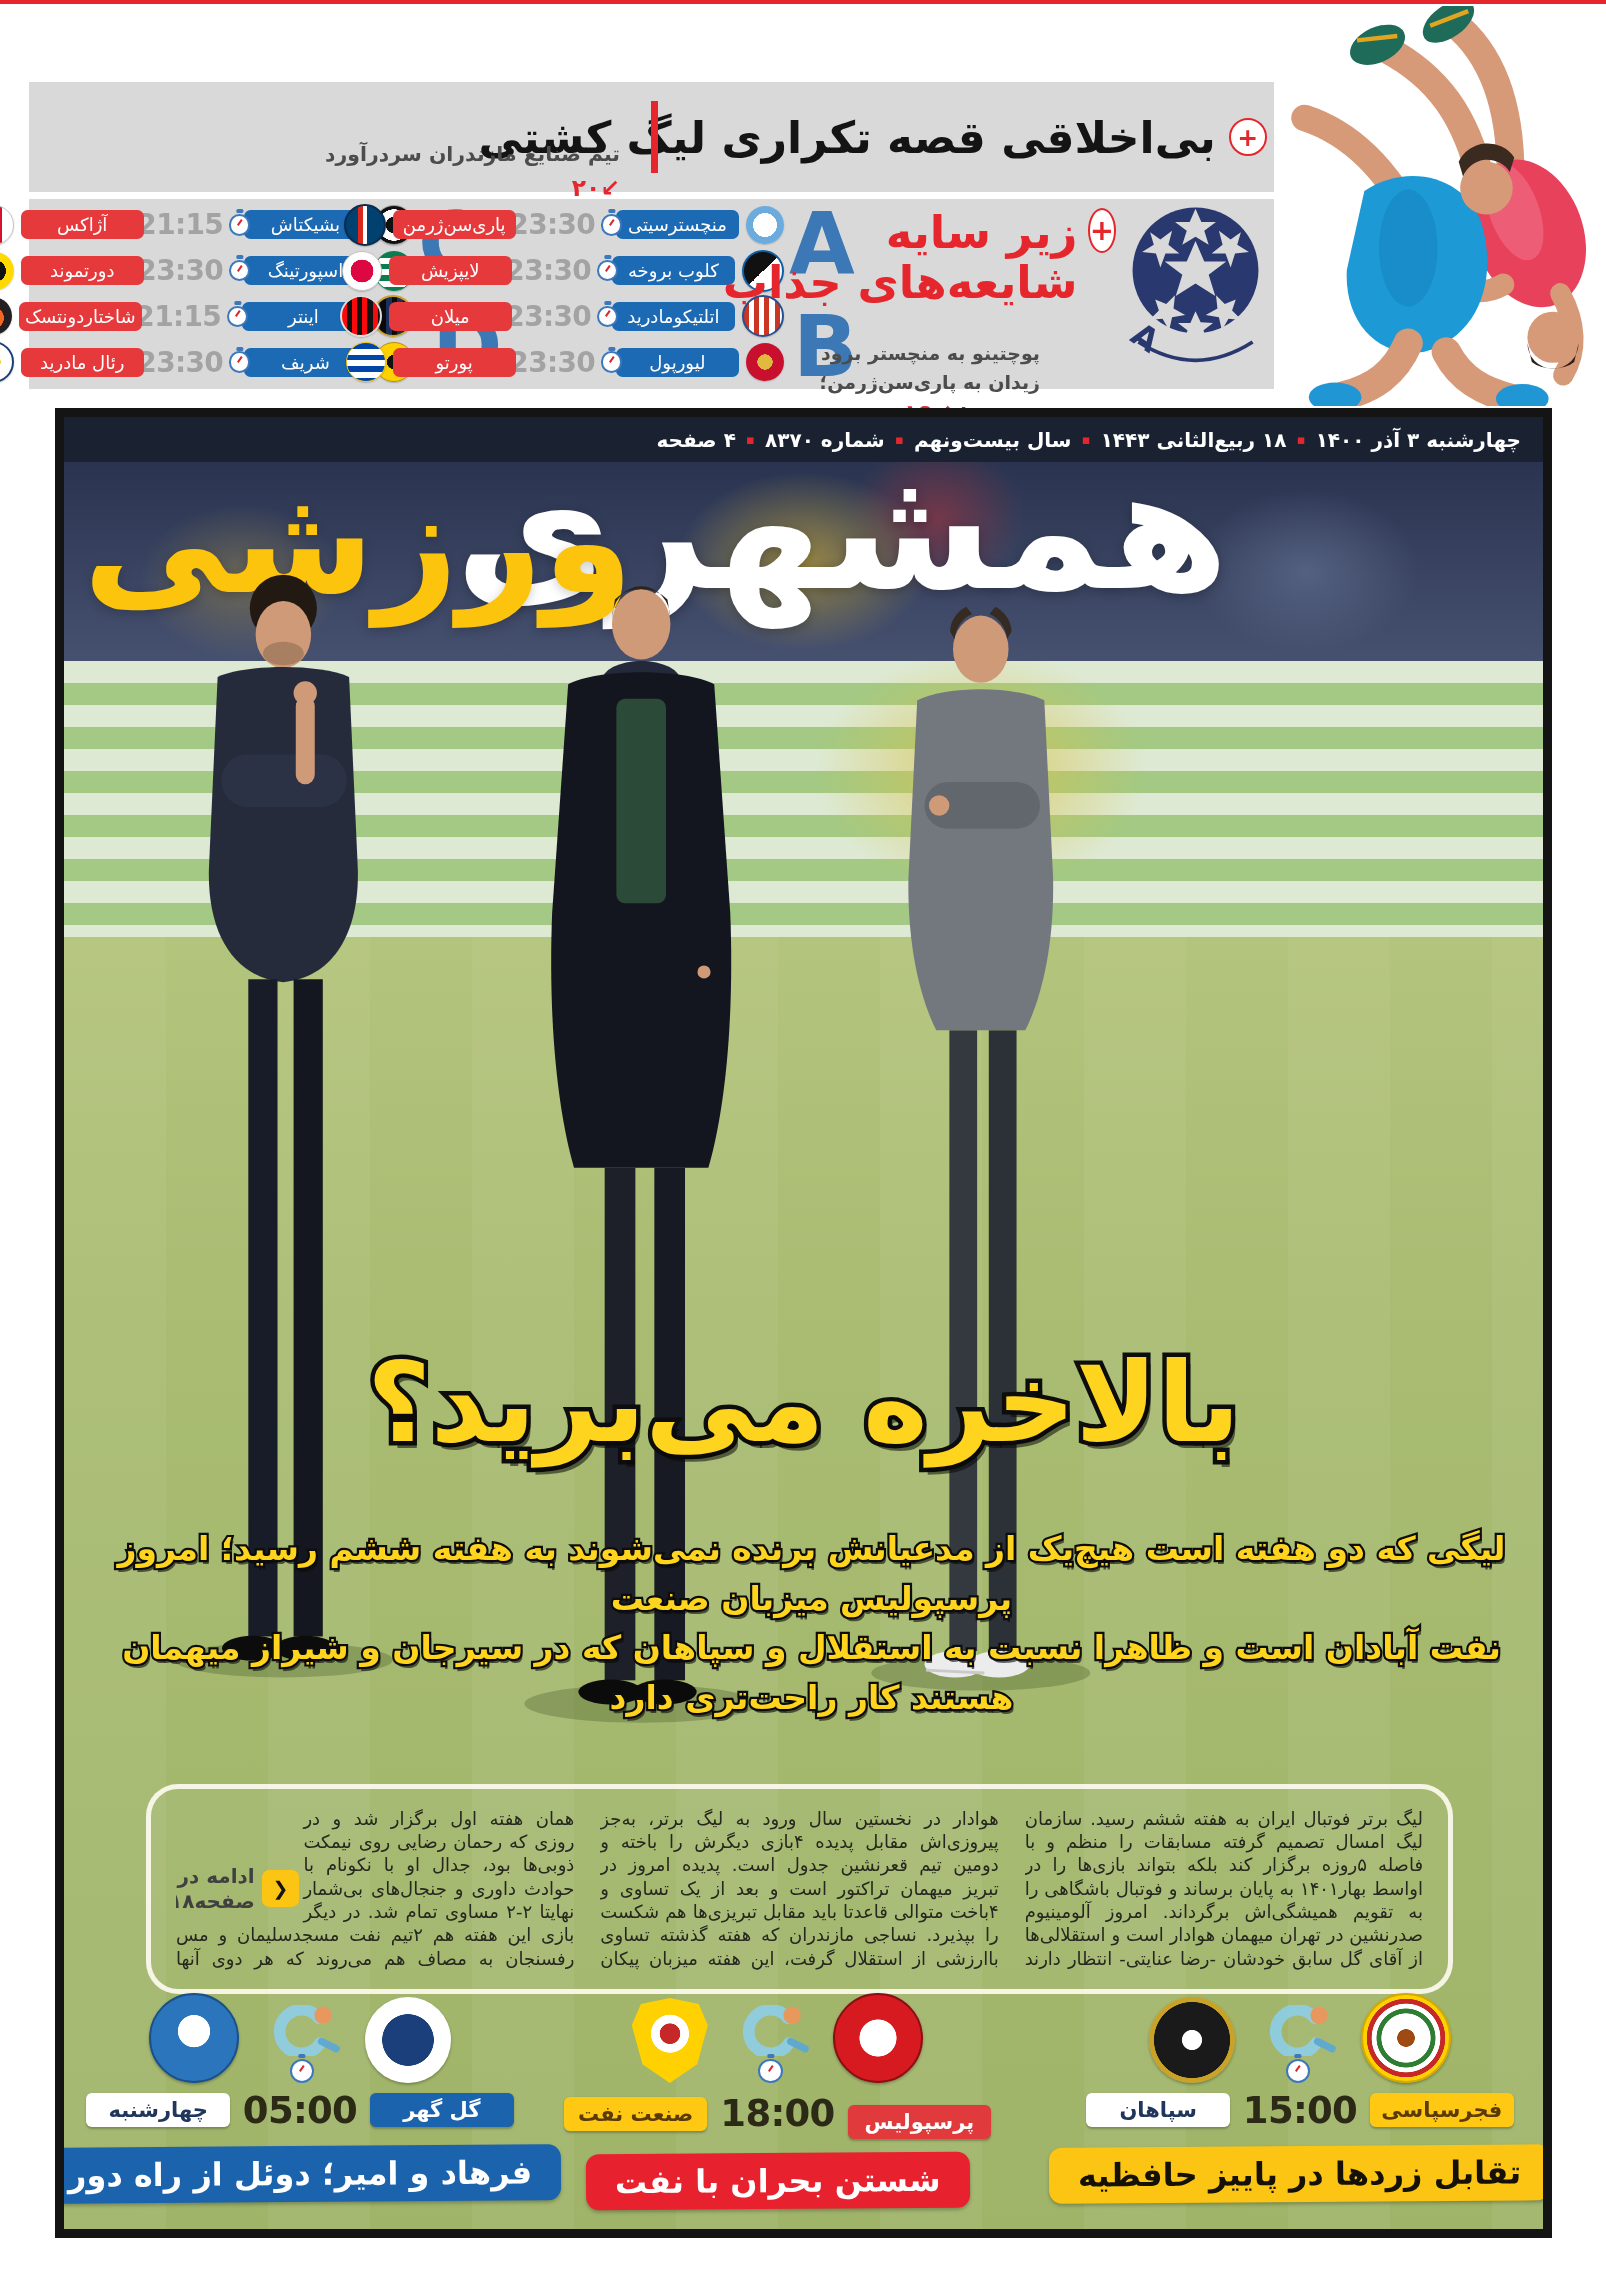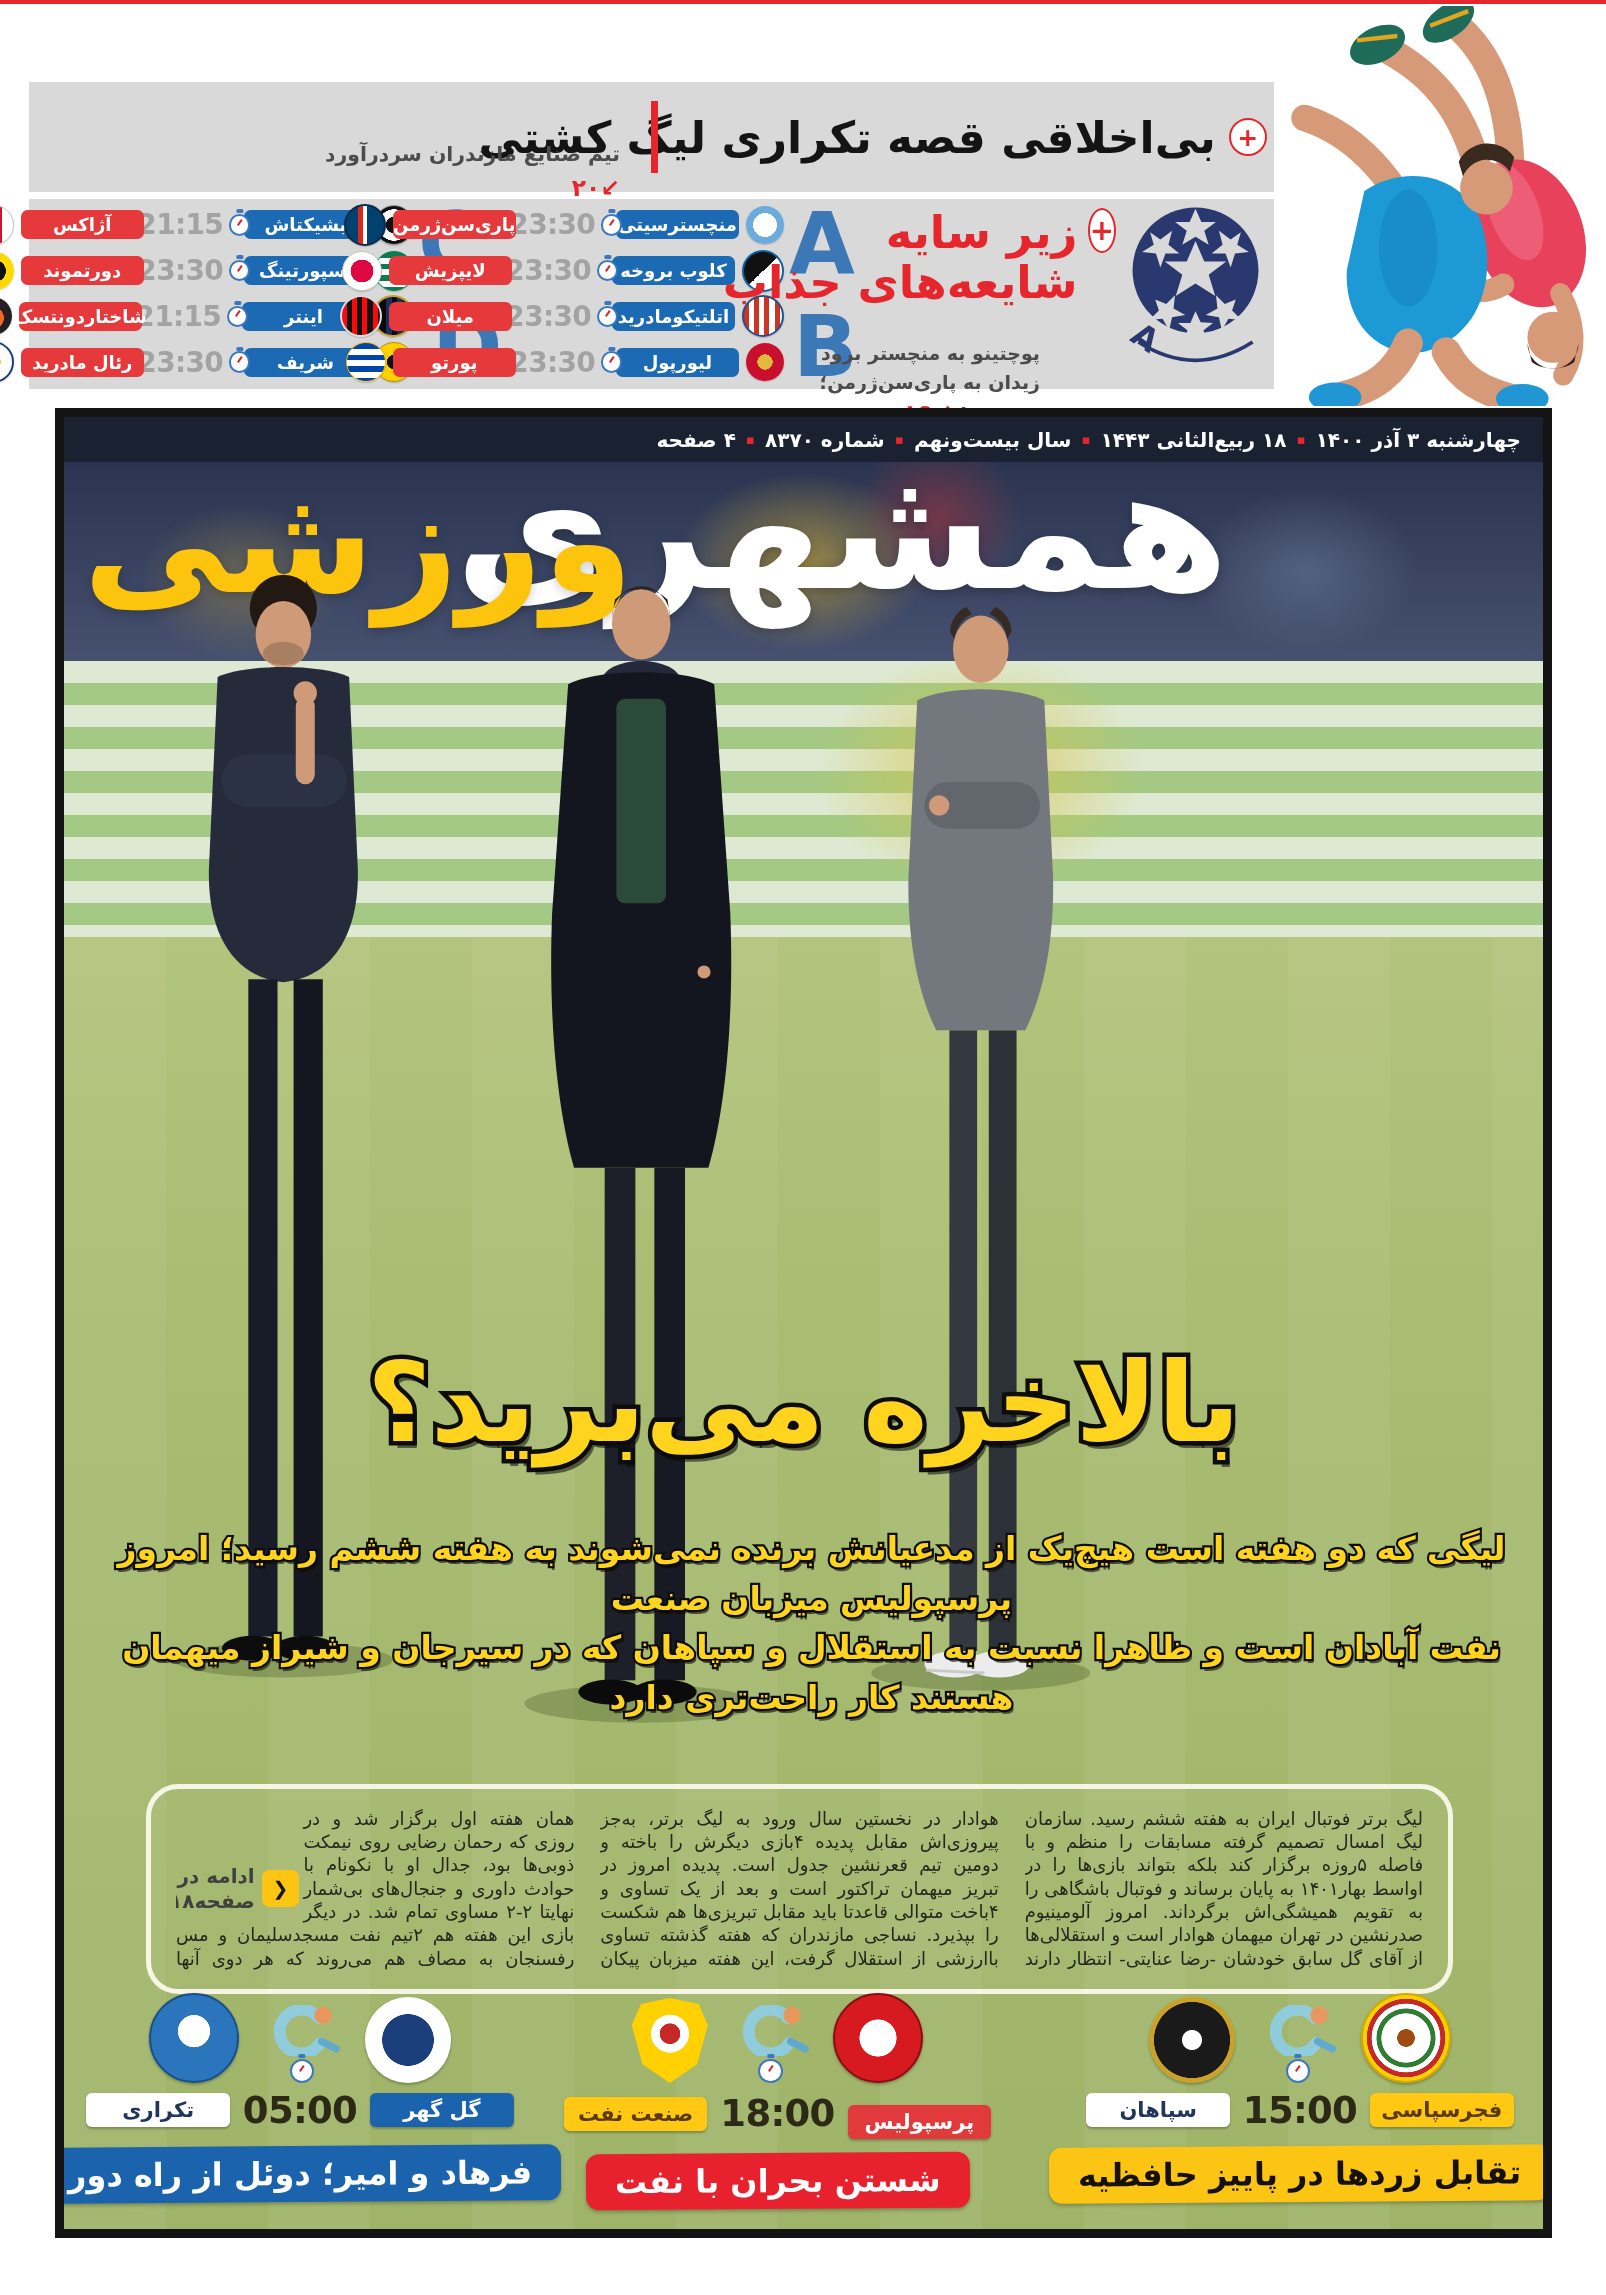--- a/index.html
+++ b/index.html
@@ -21,21 +21,21 @@
   .refmark{color:#e5272d;font-weight:900;font-size:23.4px;}
 
   
   .strip2{position:absolute;left:29px;top:199px;width:1245px;height:190px;background:#d9d9d9;}
   .fx-col{position:absolute;top:5.8px;display:flex;flex-direction:column;gap:5.8px;}
   .fx-col.leftcol{left:42px;width:343px;}
   .fx-col.rightcol{left:437px;width:318px;}
   .fx-row{display:flex;align-items:center;gap:7.3px;height:40px;}
   .tlogo{width:38px;height:38px;border-radius:50%;flex:0 0 auto;box-shadow:0 0.7px 1.5px rgba(0,0,0,.25);}
   .badge{min-width:108px;height:29px;border-radius:6.6px;display:flex;align-items:center;justify-content:center;
-         color:#fff;font-weight:700;font-size:18px;padding:0 7.3px;white-space:nowrap;}
+         color:#fff;font-weight:400;font-size:18px;padding:0 7.3px;white-space:nowrap;}
   .badge-blue{background:#1b6ab3;}
   .badge-red{background:#e6393c;}
   .timebox{display:flex;align-items:center;gap:5.8px;min-width:86px;justify-content:center;}
   .ftime{font-size:28px;font-weight:900;color:#a3a3a3;letter-spacing:-0.7px;direction:ltr;text-align:center;}
   .clock{position:relative;width:17.5px;height:17.5px;border:2.9px solid #3d77bd;border-radius:50%;background:#fff;flex:0 0 auto;}
   .clock::before{content:"";position:absolute;top:-6.6px;left:50%;transform:translateX(-50%);width:7.3px;height:3.7px;background:#3d77bd;border-radius:1.5px;}
   .clock::after{content:"";position:absolute;left:50%;top:50%;width:2.2px;height:6.6px;background:#d6272e;transform:translate(-50%,-90%) rotate(35deg);}
   .grp{position:absolute;font-size:85px;font-weight:900;color:#2f6fb4;line-height:1;opacity:.92;}
   .grp-c{left:389px;top:1.5px;} .grp-d{left:403px;top:105px;}
   .grp-a{left:760px;top:1.5px;} .grp-b{left:764px;top:105px;}
@@ -469,19 +469,19 @@
             <circle cx="84" cy="14" r="12" fill="#f0955c"></circle>
             <path d="M82,50 L102,60" stroke="#5aa8d8" stroke-width="10" stroke-linecap="round"></path>
           </svg>
           <span class="clock bigck"></span>
         </span>
         <span class="blogo L-esteghlal"></span>
       </div>
       <div class="bfx-badges">
         <span class="bbadge blbadge">گل گهر</span>
         <span class="btime">05:00</span>
-        <span class="bbadge wbadge">تکراری</span>
+        <span class="bbadge wbadge">چهارشنبه</span>
       </div>
       <div class="banner banner-blue">فرهاد و امیر؛ دوئل از راه دور</div>
     </div>
   </div>
 </div>
 
 
 </body></html>

